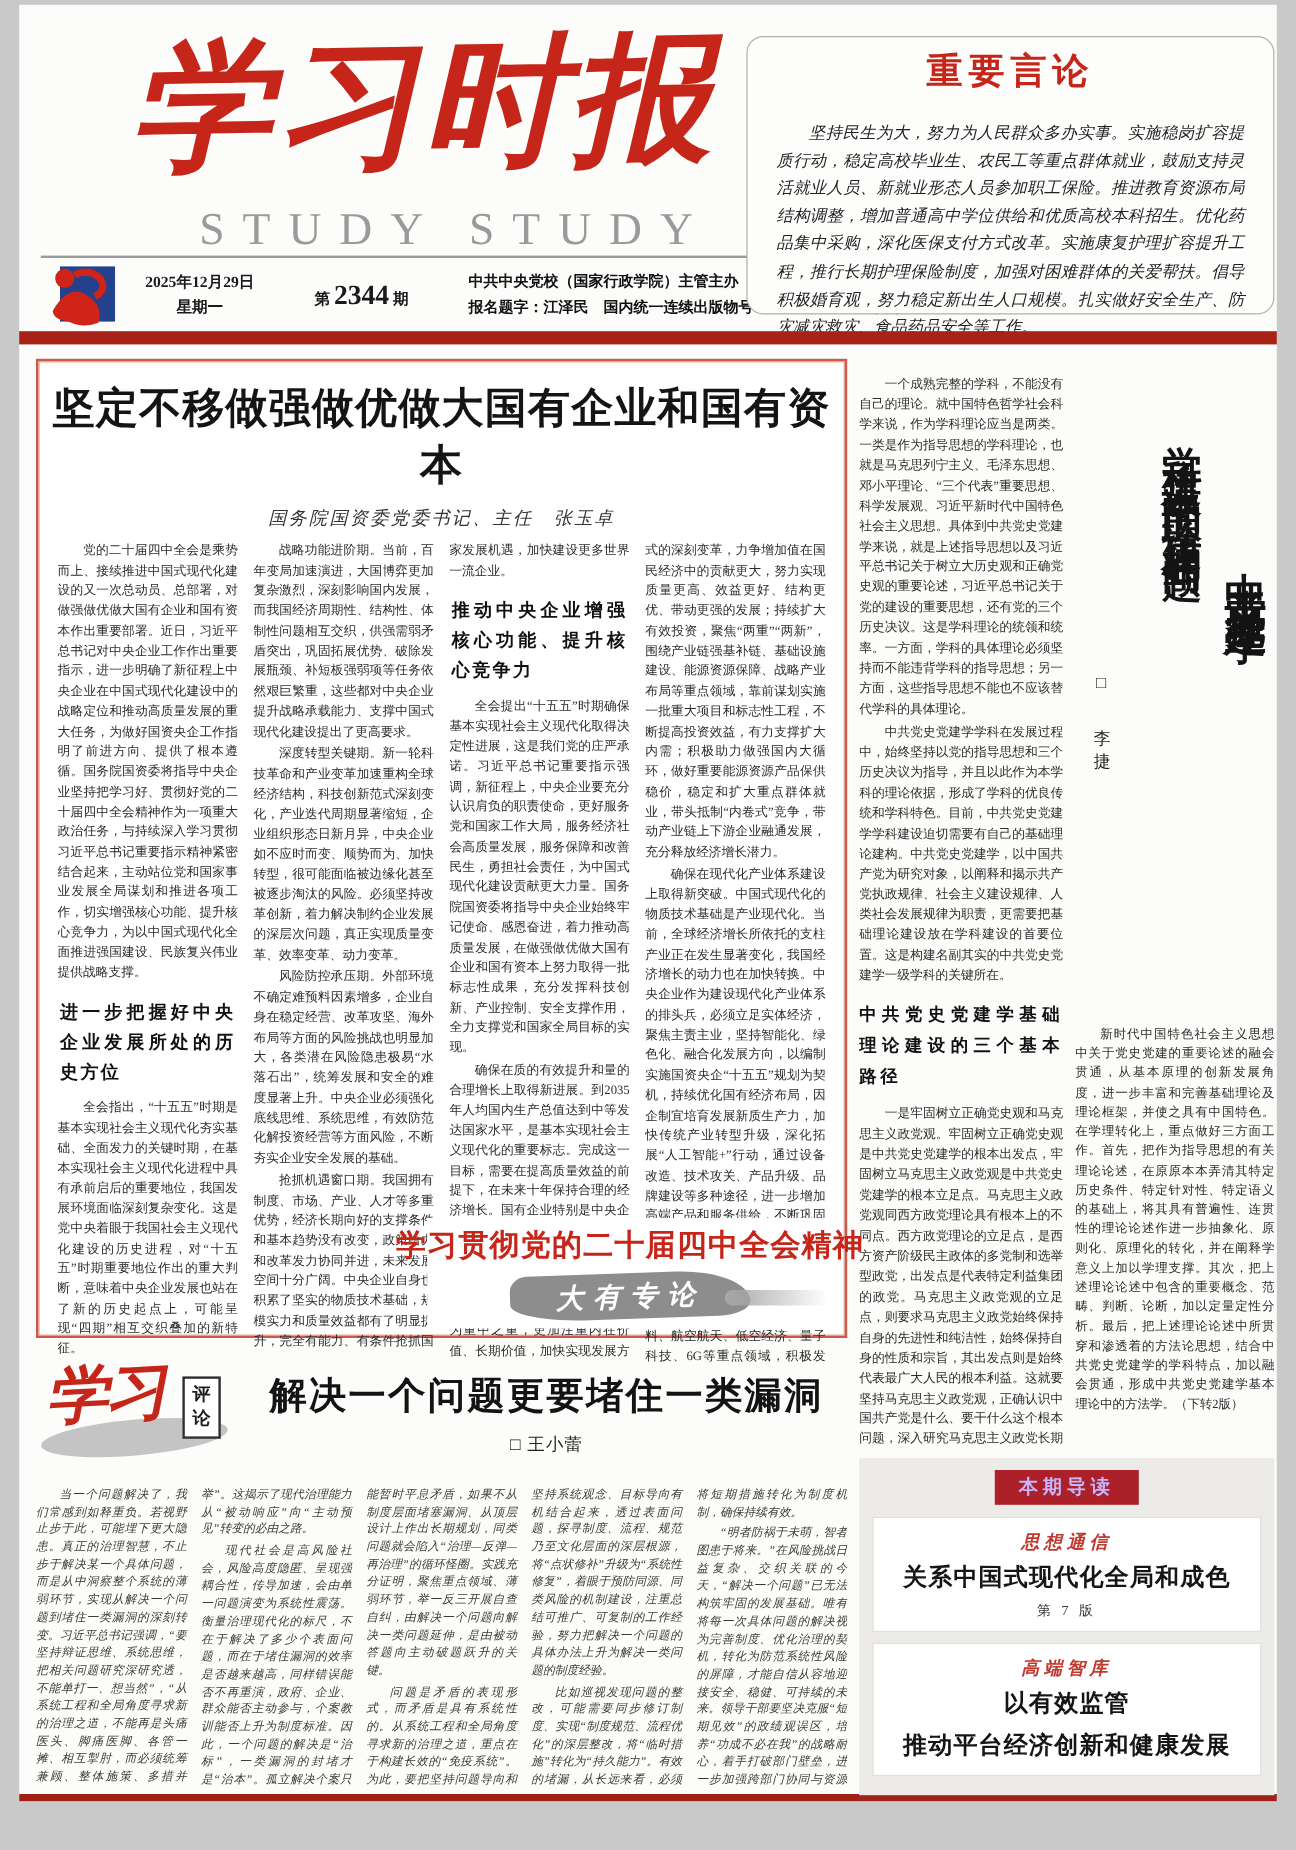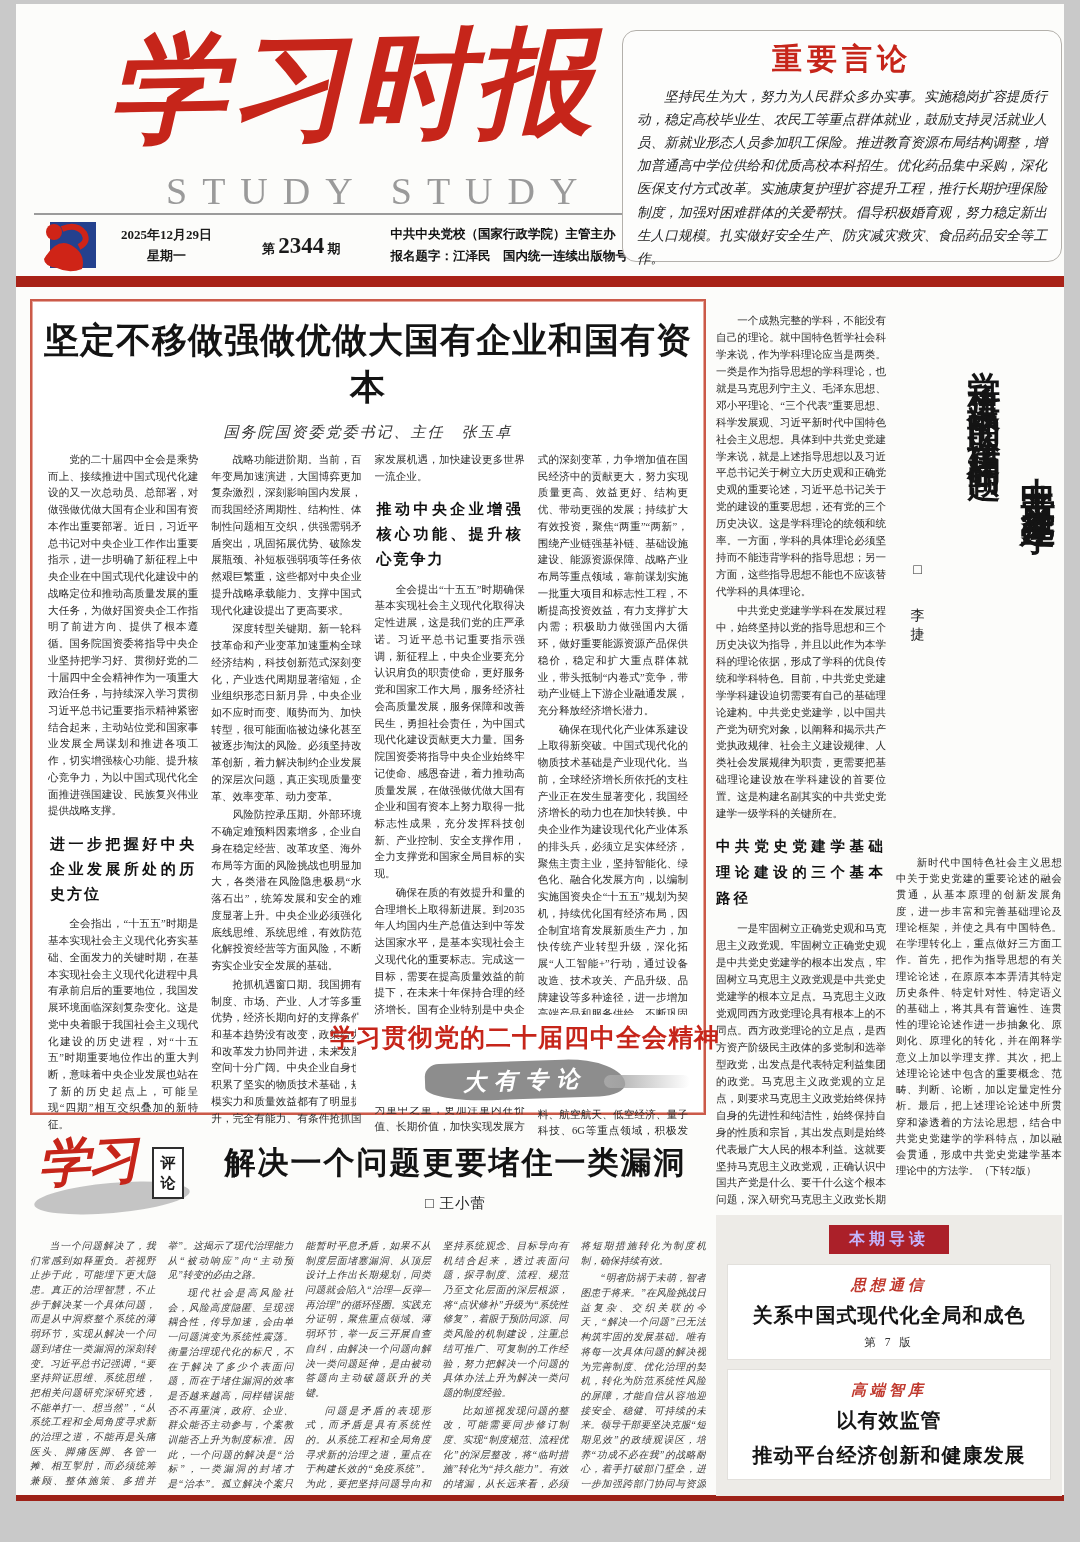--- a/index.html
+++ b/index.html
@@ -12,23 +12,23 @@
   .mast-en { position:absolute; left:150px; top:165px; font-size:38px; color:#9a9a9a; letter-spacing:15px; white-space:nowrap; }
   .mast-rule { position:absolute; left:18px; top:209px; width:606px; height:2px; background:#9b9b9b; }
   .info-row { position:absolute; left:26px; top:214px; width:640px; height:56px; display:flex; align-items:center; gap:25px; }
   .info-div { width:1px; height:42px; background:#666; }
   .date-block { text-align:center; font-size:13px; font-weight:700; color:#1a1a1a; line-height:1.6; white-space:nowrap; }
   .issue-block { font-size:13px; font-weight:700; color:#1a1a1a; white-space:nowrap; }
   .issue-no { font-size:23px; font-weight:800; }
   .pub-block { font-size:12.5px; font-weight:700; color:#111; line-height:1.75; white-space:nowrap; }
 
   
-  .quotes-box { position:absolute; left:606px; top:26px; width:440px; height:232px; border:1.5px solid #b3b0ab; border-radius:14px; padding:8px 14px 6px; background:#fdfdfc; }
+  .quotes-box { position:absolute; left:606px; top:26px; width:440px; height:232px; border:1.5px solid #b3b0ab; border-radius:14px; padding:8px 24px 6px; background:#fdfdfc; }
   .quotes-title { text-align:center; font-size:30px; font-weight:900; color:#c6251a; letter-spacing:5px; font-family:"Liberation Sans", sans-serif; }
-  .quotes-body { margin-top:5px; font-size:13.6px; font-style:italic; line-height:1.7; text-align:justify; text-indent:2em; color:#222; }
+  .quotes-body { margin-top:19px; font-size:13.6px; font-style:italic; line-height:1.7; text-align:justify; text-indent:2em; color:#222; }
 
   .red-bar { position:absolute; left:0; top:272px; width:1048px; height:11px; background:#a82217; }
 
   
   .main-box { position:absolute; left:14px; top:295px; width:676px; height:816px; border:2px solid #cb5a49; background:#fff; box-shadow:0 0 0 1px #e5a79d inset; }
   .main-headline { margin-top:16px; text-align:center; font-size:35px; font-weight:900; letter-spacing:1px; color:#141414; }
   .main-byline { margin-top:12px; text-align:center; font-size:15px; font-style:italic; letter-spacing:2px; color:#333;font-family:Liberation Serif, serif; }
   .main-body { margin:10px 16px 0; height:692px; column-count:4; column-gap:13px; font-size:10.6px; line-height:1.58; text-align:justify; color:#2b2b2b; overflow:hidden; }
   .main-body p { text-indent:2em; margin-bottom:2px; }
   .main-sub { font-family:"Liberation Sans", sans-serif; font-weight:700; font-size:15px; line-height:1.65; letter-spacing:2px; color:#111; margin:12px 2px 10px; break-inside:avoid; }

